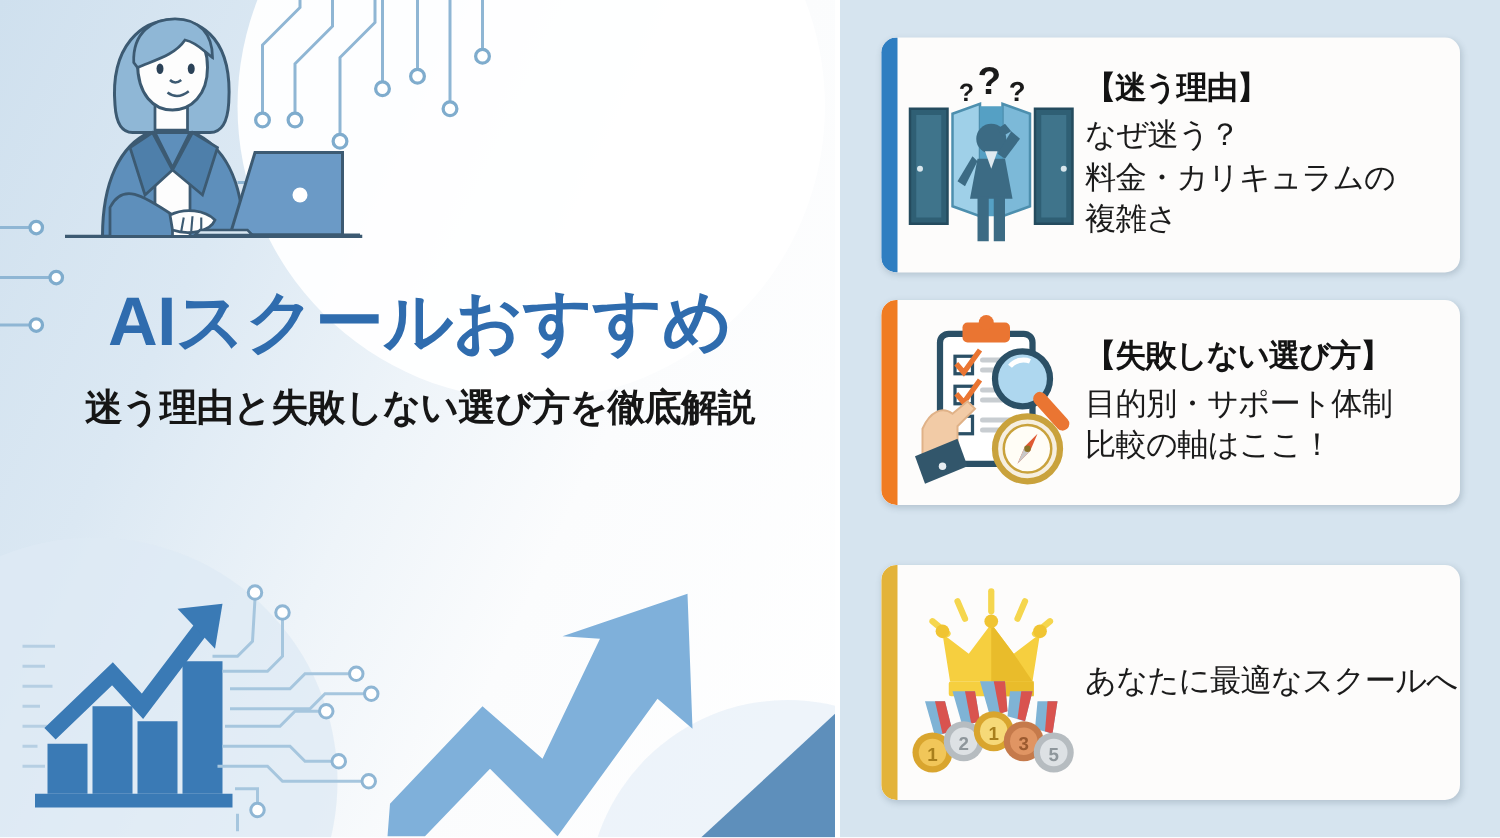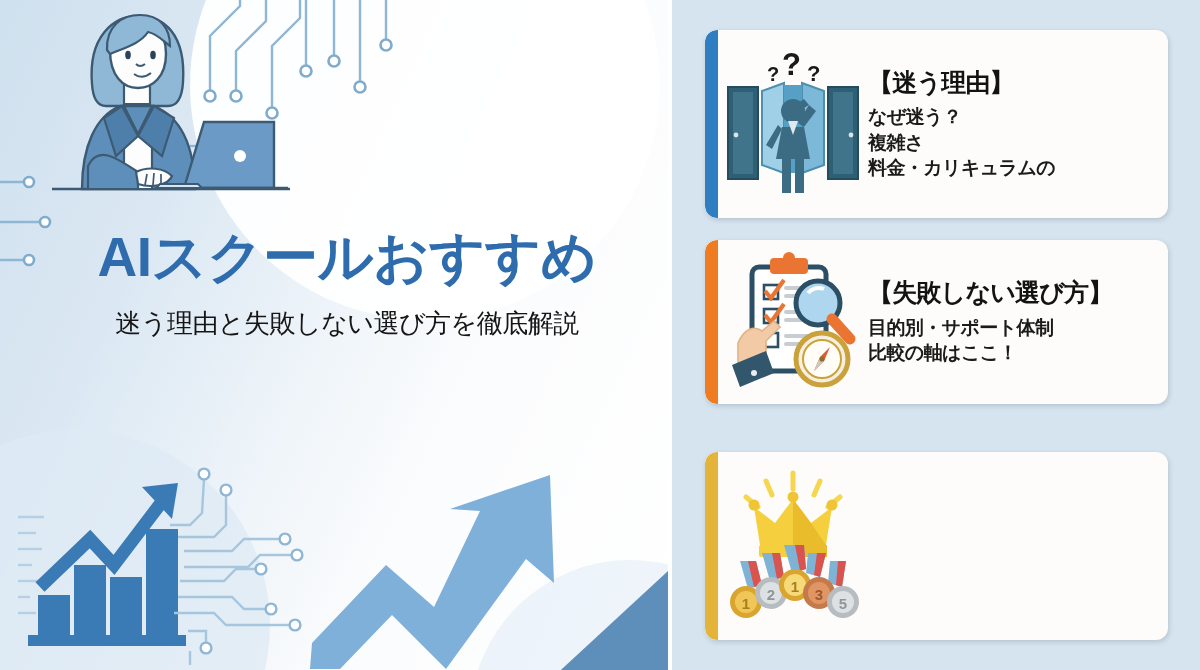--- a/index.html
+++ b/index.html
@@ -55,36 +55,36 @@
 
   .illus-person { position: absolute; left: 52px; top: 6px; }
   .circuit-tr   { position: absolute; left: 188px; top: -4px; }
   .circuit-ml   { position: absolute; left: -10px; top: 152px; }
   .chart-art    { position: absolute; left: 18px; top: 455px; }
   .big-arrow    { position: absolute; left: 300px; top: 455px; }
   .corner-wedge { position: absolute; left: 300px; top: 560px; }
 
   .title-block {
     position: absolute;
-    left: 13px; top: 228px;
+    left: 2px; top: 228px;
     width: 668px;
     text-align: center;
   }
   .title-line {
     font-size: 55px;
     font-weight: bold;
     color: #2f6cae;
     line-height: 1.08;
     letter-spacing: -0.5px;
     white-space: nowrap;
   }
   .subtitle-line {
     margin-top: 19px;
-    font-size: 26px;
-    font-weight: normal;
+    font-size: 30px;
+    font-weight: bold;
     color: #161616;
     letter-spacing: -0.5px;
     white-space: nowrap;
   }
 
   
   .right-panel {
     position: absolute;
     left: 672px; top: 0;
     width: 528px; height: 670px;
@@ -123,22 +123,22 @@
   .card-heading {
     font-size: 25px;
     font-weight: bold;
     color: #131313;
     letter-spacing: -0.8px;
     line-height: 1.18;
     margin-bottom: 7px;
     white-space: nowrap;
   }
   .card-line {
-    font-size: 19px;
-    font-weight: bold;
+    font-size: 25px;
+    font-weight: normal;
     color: #1b1b1b;
     letter-spacing: -0.6px;
     line-height: 1.33;
     white-space: nowrap;
   }
 
   #card-1 { top: 30px;  height: 188px; }
   #card-2 { top: 240px; height: 164px; }
   #card-3 { top: 452px; height: 188px; }
 </style>
@@ -311,22 +311,22 @@
           <path d="M66 72 L71 86 L76 72 Z" fill="#dfeaf0"></path>
 
           <text x="45" y="32" font-family="Liberation Sans, sans-serif" font-size="20" font-weight="bold" fill="#1a1a1a">?</text>
           <text x="60" y="26" font-family="Liberation Sans, sans-serif" font-size="31" font-weight="bold" fill="#1a1a1a">?</text>
           <text x="85" y="32" font-family="Liberation Sans, sans-serif" font-size="22" font-weight="bold" fill="#1a1a1a">?</text>
         </svg>
       </div>
       <div class="card-text">
         <div class="card-heading">【迷う理由】</div>
         <div class="card-line">なぜ迷う？</div>
+        <div class="card-line">料金・カリキュラムの</div>
         <div class="card-line">複雑さ</div>
-        <div class="card-line">料金・カリキュラムの</div>
       </div>
     </div>
 
     <div class="card" id="card-2">
       <div class="card-accent" style="background:#f07c22"></div>
       <div class="card-icon">
         <svg width="142" height="150" viewBox="0 0 142 150">
 
           <rect x="30" y="20" width="74" height="104" rx="7" fill="#ffffff" stroke="#2b5066" stroke-width="5"></rect>
           <rect x="48" y="11" width="38" height="16" rx="4" fill="#ea7532"></rect>
@@ -418,17 +418,18 @@
           <circle cx="97" cy="124" r="16" fill="#c57a4b"></circle>
           <circle cx="97" cy="124" r="11" fill="#e09563"></circle>
           <text x="97" y="131" text-anchor="middle" font-family="Liberation Sans, sans-serif" font-size="15" font-weight="bold" fill="#9b5a2f">3</text>
 
           <circle cx="121" cy="133" r="16" fill="#b6bcc0"></circle>
           <circle cx="121" cy="133" r="11" fill="#dde1e4"></circle>
           <text x="121" y="140" text-anchor="middle" font-family="Liberation Sans, sans-serif" font-size="15" font-weight="bold" fill="#8e969b">5</text>
         </svg>
       </div>
       <div class="card-text">
+        <div class="card-line">あなたに最適なスクールへ</div>
       </div>
     </div>
 
   </div>
 </div>
 
 </body></html>

